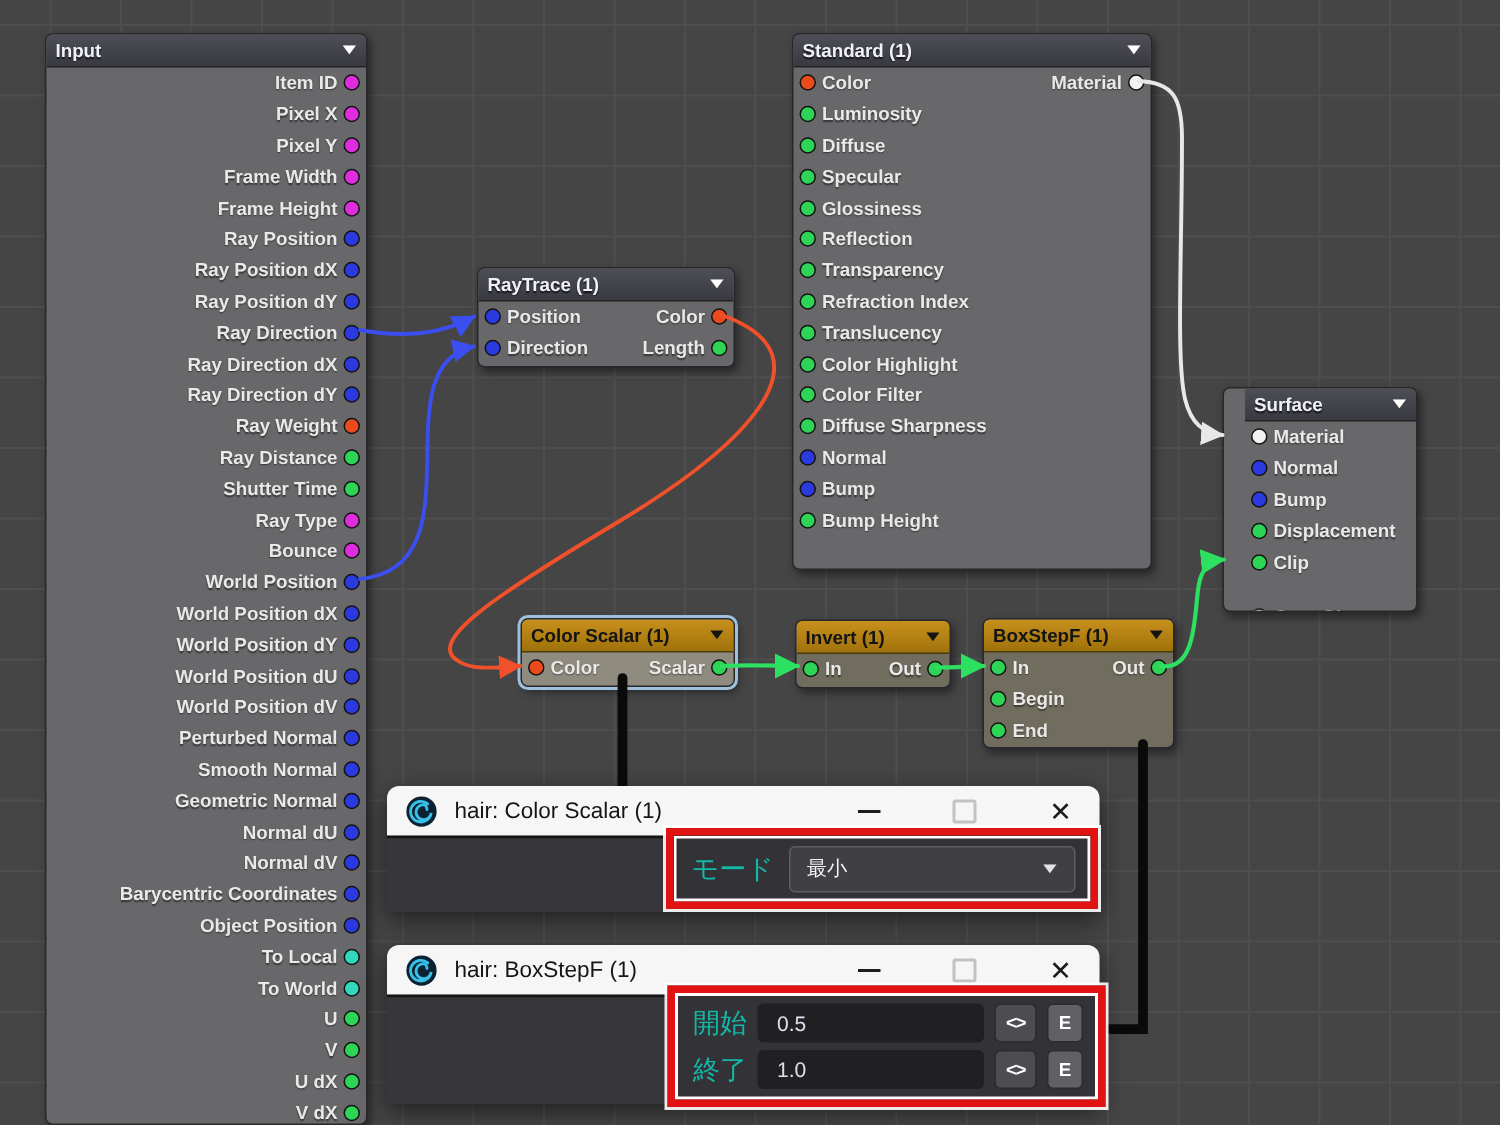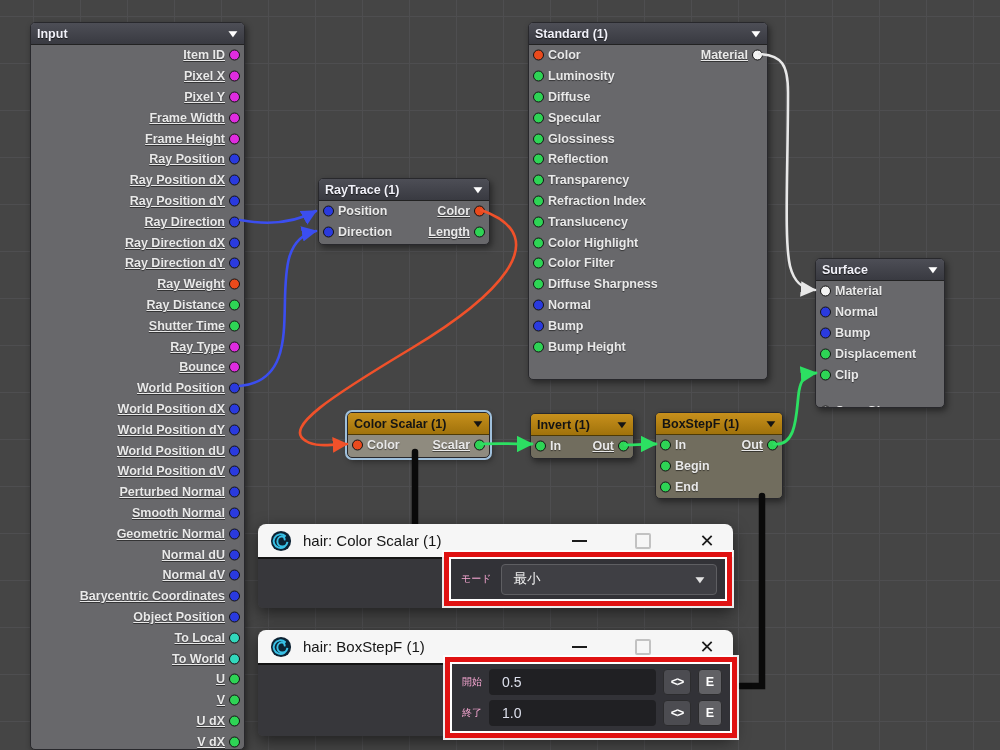--- a/index.html
+++ b/index.html
@@ -23,41 +23,41 @@
   .node.amber .node-title{color:#141414;text-shadow:none;}
   .chev{width:14px;text-align:right;color:#fff;font-size:10px;line-height:1;}
   .chev::after{content:"▼";display:inline-block;transform:scaleX(1.5);}
   .node.amber .chev{color:#141414;}
   .row{position:relative;}
   .dot{position:absolute;width:9px;height:9px;border-radius:50%;border:1.5px solid #131313;
     top:50%;transform:translateY(-50%);box-sizing:content-box;}
   .dot.in{left:4px;} .dot.out{right:4px;}
   .plabel{position:absolute;top:50%;transform:translateY(-50%);font-size:12.5px;font-weight:600;
     color:#e9e9e9;text-shadow:0 1px 1px rgba(0,0,0,.5);white-space:nowrap;}
-  .plabel.in{left:19px;} .plabel.out{right:19px;text-decoration:underline;}
+  .plabel.in{left:19px;} .plabel.out{right:19px;}
   
   svg.wires{position:absolute;left:0;top:0;z-index:8;pointer-events:none;}
   svg.wires path{pointer-events:stroke;}
   
   .dialog{position:absolute;z-index:20;border-radius:9px 9px 5px 5px;box-shadow:0 5px 16px rgba(0,0,0,.55);}
   .titlebar{height:33px;background:#f6f6f6;border-radius:8px 8px 0 0;display:flex;align-items:center;
     padding:0 12px 0 12px;gap:11px;}
   .dlg-title{font-size:15px;color:#151515;white-space:nowrap;}
   .win-btns{display:flex;align-items:center;gap:48px;margin-left:auto;padding-right:6px;}
   .wbtn{display:flex;align-items:center;justify-content:center;width:16px;height:16px;cursor:default;}
   .wbtn.min::after{content:"";width:15px;height:2px;background:#1c1c1c;}
   .wbtn.max::after{content:"";width:12px;height:12px;border:2px solid #c2c2c2;border-radius:2px;}
   .wbtn.close{font-size:18px;color:#1a1a1a;line-height:1;}
   .dlg-body{background:#37373b;border-top:2px solid #141414;border-radius:0 0 5px 5px;}
   .red-box{position:absolute;box-sizing:border-box;border:5px solid #e01212;background:#323237;
     box-shadow:inset 0 0 0 2px #fff,0 0 0 2px rgba(255,255,255,.9);
     display:flex;flex-direction:column;justify-content:center;gap:5px;padding:7px 10px 7px 12px;z-index:3;}
   .mode-row,.field-row{display:flex;align-items:center;gap:10px;}
   .field-row{gap:7px;height:27px;}
-  .jp-label{color:#f9a8d4;font-size:10px;white-space:nowrap;}
+  .jp-label{color:#14b8a6;font-size:18px;white-space:nowrap;}
   .dropdown{flex:1;height:29px;background:#3f3f44;border:1px solid #5e5e62;border-radius:4px;
     display:flex;align-items:center;padding:0 11px;color:#f2f2f2;font-size:13.5px;}
   .dd-chev{margin-left:auto;color:#e2e2e2;font-size:10px;}
   .dd-chev::after{content:"▼";display:inline-block;transform:scaleX(1.5);}
   .num-field{flex:1;height:26px;background:#202023;border-radius:4px;color:#dde0ec;font-size:14px;
     display:flex;align-items:center;padding:0 13px;}
   .mini-btn{width:28px;height:26px;background:#4c4c51;border:1px solid #2c2c2e;border-radius:4px;
     color:#fff;font-weight:bold;font-size:12.5px;display:flex;align-items:center;justify-content:center;
     letter-spacing:-1px;padding:0;}
   .mini-btn.e{width:24px;background:#616165;letter-spacing:0;}
@@ -289,21 +289,21 @@
         </div>
         <div class="row" style="height: 20.8px;">
           <span class="dot in" style="background: rgb(42, 58, 222);"></span>
           <span class="plabel in">Bump</span>
         </div>
         <div class="row" style="height: 20.8px;">
           <span class="dot in" style="background: rgb(46, 212, 85);"></span>
           <span class="plabel in">Bump Height</span>
         </div>
       </div>
-      <div class="node " style="left: 815px; top: 258px; width: 130px; height: 150px;">
+      <div class="node " style="left: 815px; top: 258px; width: 130px; height: 150px; padding-left: 14px;">
         <div class="node-header">
           <span class="node-title">Surface</span>
           <span class="chev"></span>
         </div>
         <div class="row" style="height: 20.8px;">
           <span class="dot in" style="background: rgb(242, 242, 242);"></span>
           <span class="plabel in">Material</span>
         </div>
         <div class="row" style="height: 20.8px;">
           <span class="dot in" style="background: rgb(42, 58, 222);"></span>

